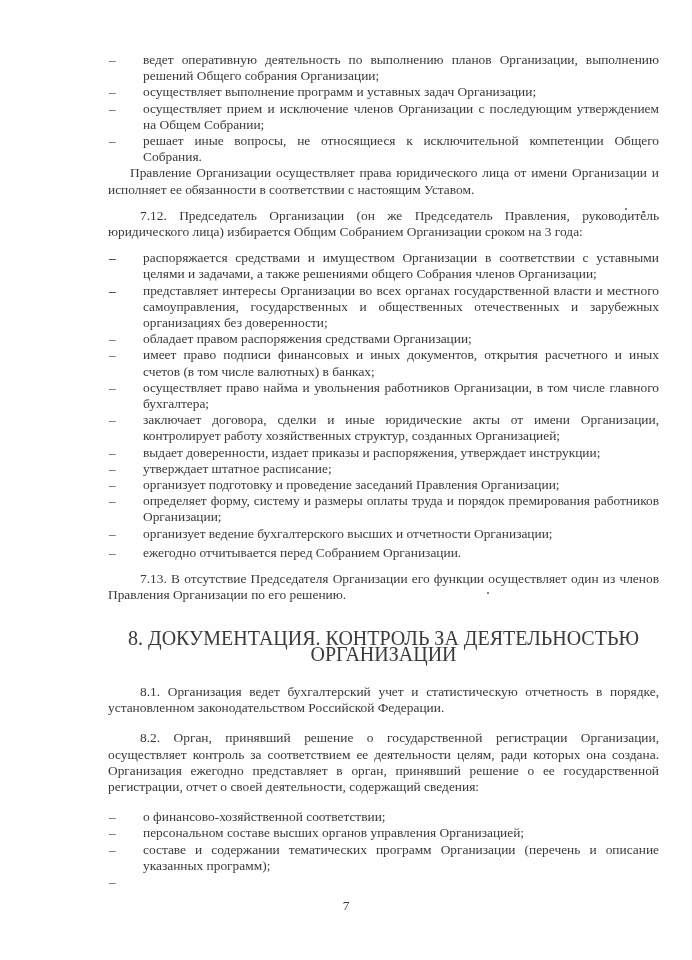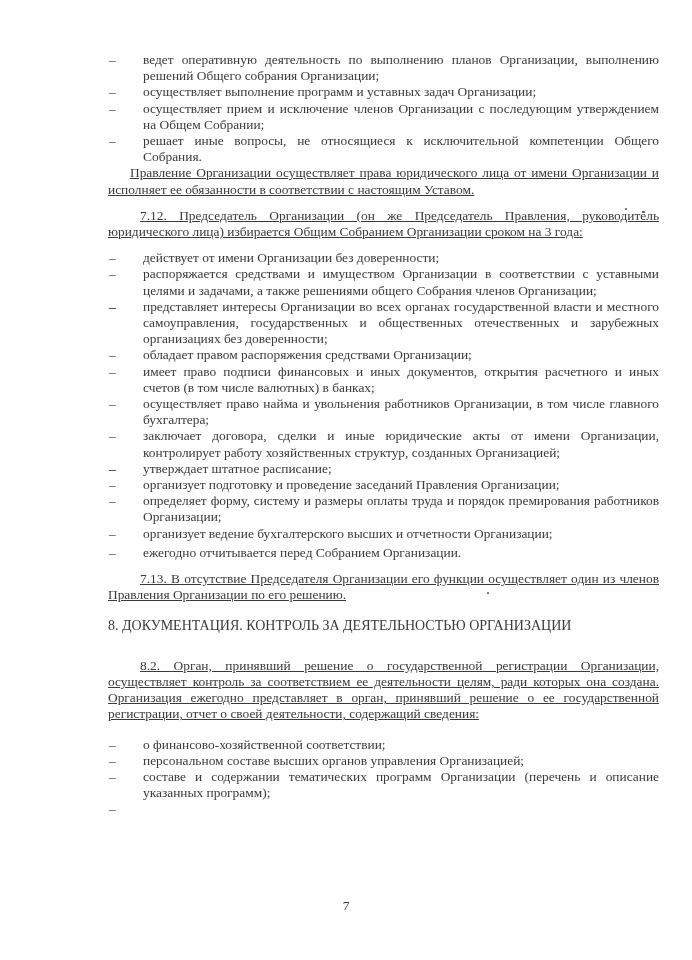--- a/index.html
+++ b/index.html
@@ -18,25 +18,25 @@
     position:absolute; left:108px; top:52px; width:551px;
     font-size:13.4px; line-height:16.2px;
   }
   .li {
     position:relative; padding-left:35px; text-align:justify;
   }
   .li .dash {
     position:absolute; left:1px; top:0;
   }
   .para {
-    text-align:justify; text-indent:32px;text-decoration:underline;
+    text-align:justify; text-indent:32px;
   }
   .gap { height:10px; }
   .heading {
-    font-size:14px; margin:0;
+    text-align:center; font-size:20px; margin:12px;
   }
   .pagenum {
     position:absolute; left:0; width:692px; top:898px;
     text-align:center; font-size:13.4px;
   }
   .mark {
     position:absolute; width:3px; height:2px; background:#555; border-radius:1px;
   }
 </style>
 </head>
@@ -51,43 +51,44 @@
       <div class="li"><span class="dash">–</span><span>осуществляет прием и исключение членов Организации с последующим утверждением на Общем Собрании;</span></div>
       <div class="li"><span class="dash">–</span><span>решает иные вопросы, не относящиеся к исключительной компетенции Общего Собрания.</span></div>
     </div>
     <div class="para" style="text-indent:22px;">Правление Организации осуществляет права юридического лица от имени Организации и исполняет ее обязанности в соответствии с настоящим Уставом.</div>
 
     <div class="gap"></div>
     <div class="para">7.12. Председатель Организации (он же Председатель Правления, руководитель юридического лица) избирается Общим Собранием Организации сроком на 3 года:</div>
     <div class="gap"></div>
 
     <div>
-      <div class="li"><span class="dash">–</span><span>действует от имени Организации без доверенности;</span></div>
+      <div class="li"><span class="dash">–</span></div>
       <div class="li"><span class="dash">–</span><span>распоряжается средствами и имуществом Организации в соответствии с уставными целями и задачами, а также решениями общего Собрания членов Организации;</span></div>
       <div class="li"><span class="dash">–</span></div>
       <div class="li"><span class="dash">–</span><span>представляет интересы Организации во всех органах государственной власти и местного самоуправления, государственных и общественных отечественных и зарубежных организациях без доверенности;</span></div>
       <div class="li"><span class="dash">–</span><span>обладает правом распоряжения средствами Организации;</span></div>
       <div class="li"><span class="dash">–</span><span>имеет право подписи финансовых и иных документов, открытия расчетного и иных счетов (в том числе валютных) в банках;</span></div>
       <div class="li"><span class="dash">–</span><span>осуществляет право найма и увольнения работников Организации, в том числе главного бухгалтера;</span></div>
       <div class="li"><span class="dash">–</span><span>заключает договора, сделки и иные юридические акты от имени Организации, контролирует работу хозяйственных структур, созданных Организацией;</span></div>
-      <div class="li"><span class="dash">–</span></div>
+      <div class="li"><span class="dash">–</span><span>выдает доверенности, издает приказы и распоряжения, утверждает инструкции;</span></div>
       <div class="li"><span class="dash">–</span><span>утверждает штатное расписание;</span></div>
       <div class="li"><span class="dash">–</span><span>организует подготовку и проведение заседаний Правления Организации;</span></div>
       <div class="li"><span class="dash">–</span><span>определяет форму, систему и размеры оплаты труда и порядок премирования работников Организации;</span></div>
       <div class="li"><span class="dash">–</span><span>организует ведение бухгалтерского высших и отчетности Организации;</span></div>
       <div class="li" style="margin-top:3px;"><span class="dash">–</span><span>ежегодно отчитывается перед Собранием Организации.</span></div>
     </div>
 
     <div class="gap"></div>
     <div class="para">7.13. В отсутствие Председателя Организации его функции осуществляет один из членов Правления Организации по его решению.</div>
 
     <div class="gap" style="height:14px;"></div>
     <div class="heading">8. ДОКУМЕНТАЦИЯ. КОНТРОЛЬ ЗА ДЕЯТЕЛЬНОСТЬЮ ОРГАНИЗАЦИИ</div>
     <div class="gap"></div>
 
+    <div class="para">8.1. Организация ведет бухгалтерский учет и статистическую отчетность в порядке, установленном законодательством Российской Федерации.</div>
     <div class="gap" style="height:14px;"></div>
     <div class="para">8.2. Орган, принявший решение о государственной регистрации Организации, осуществляет контроль за соответствием ее деятельности целям, ради которых она создана. Организация ежегодно представляет в орган, принявший решение о ее государственной регистрации, отчет о своей деятельности, содержащий сведения:</div>
     <div class="gap" style="height:14px;"></div>
 
     <div>
       <div class="li"><span class="dash">–</span><span>о финансово-хозяйственной соответствии;</span></div>
       <div class="li"><span class="dash">–</span><span>персональном составе высших органов управления Организацией;</span></div>
       <div class="li"><span class="dash">–</span><span>составе и содержании тематических программ Организации (перечень и описание указанных программ);</span></div>
       <div class="li"><span class="dash">–</span></div>
     </div>

